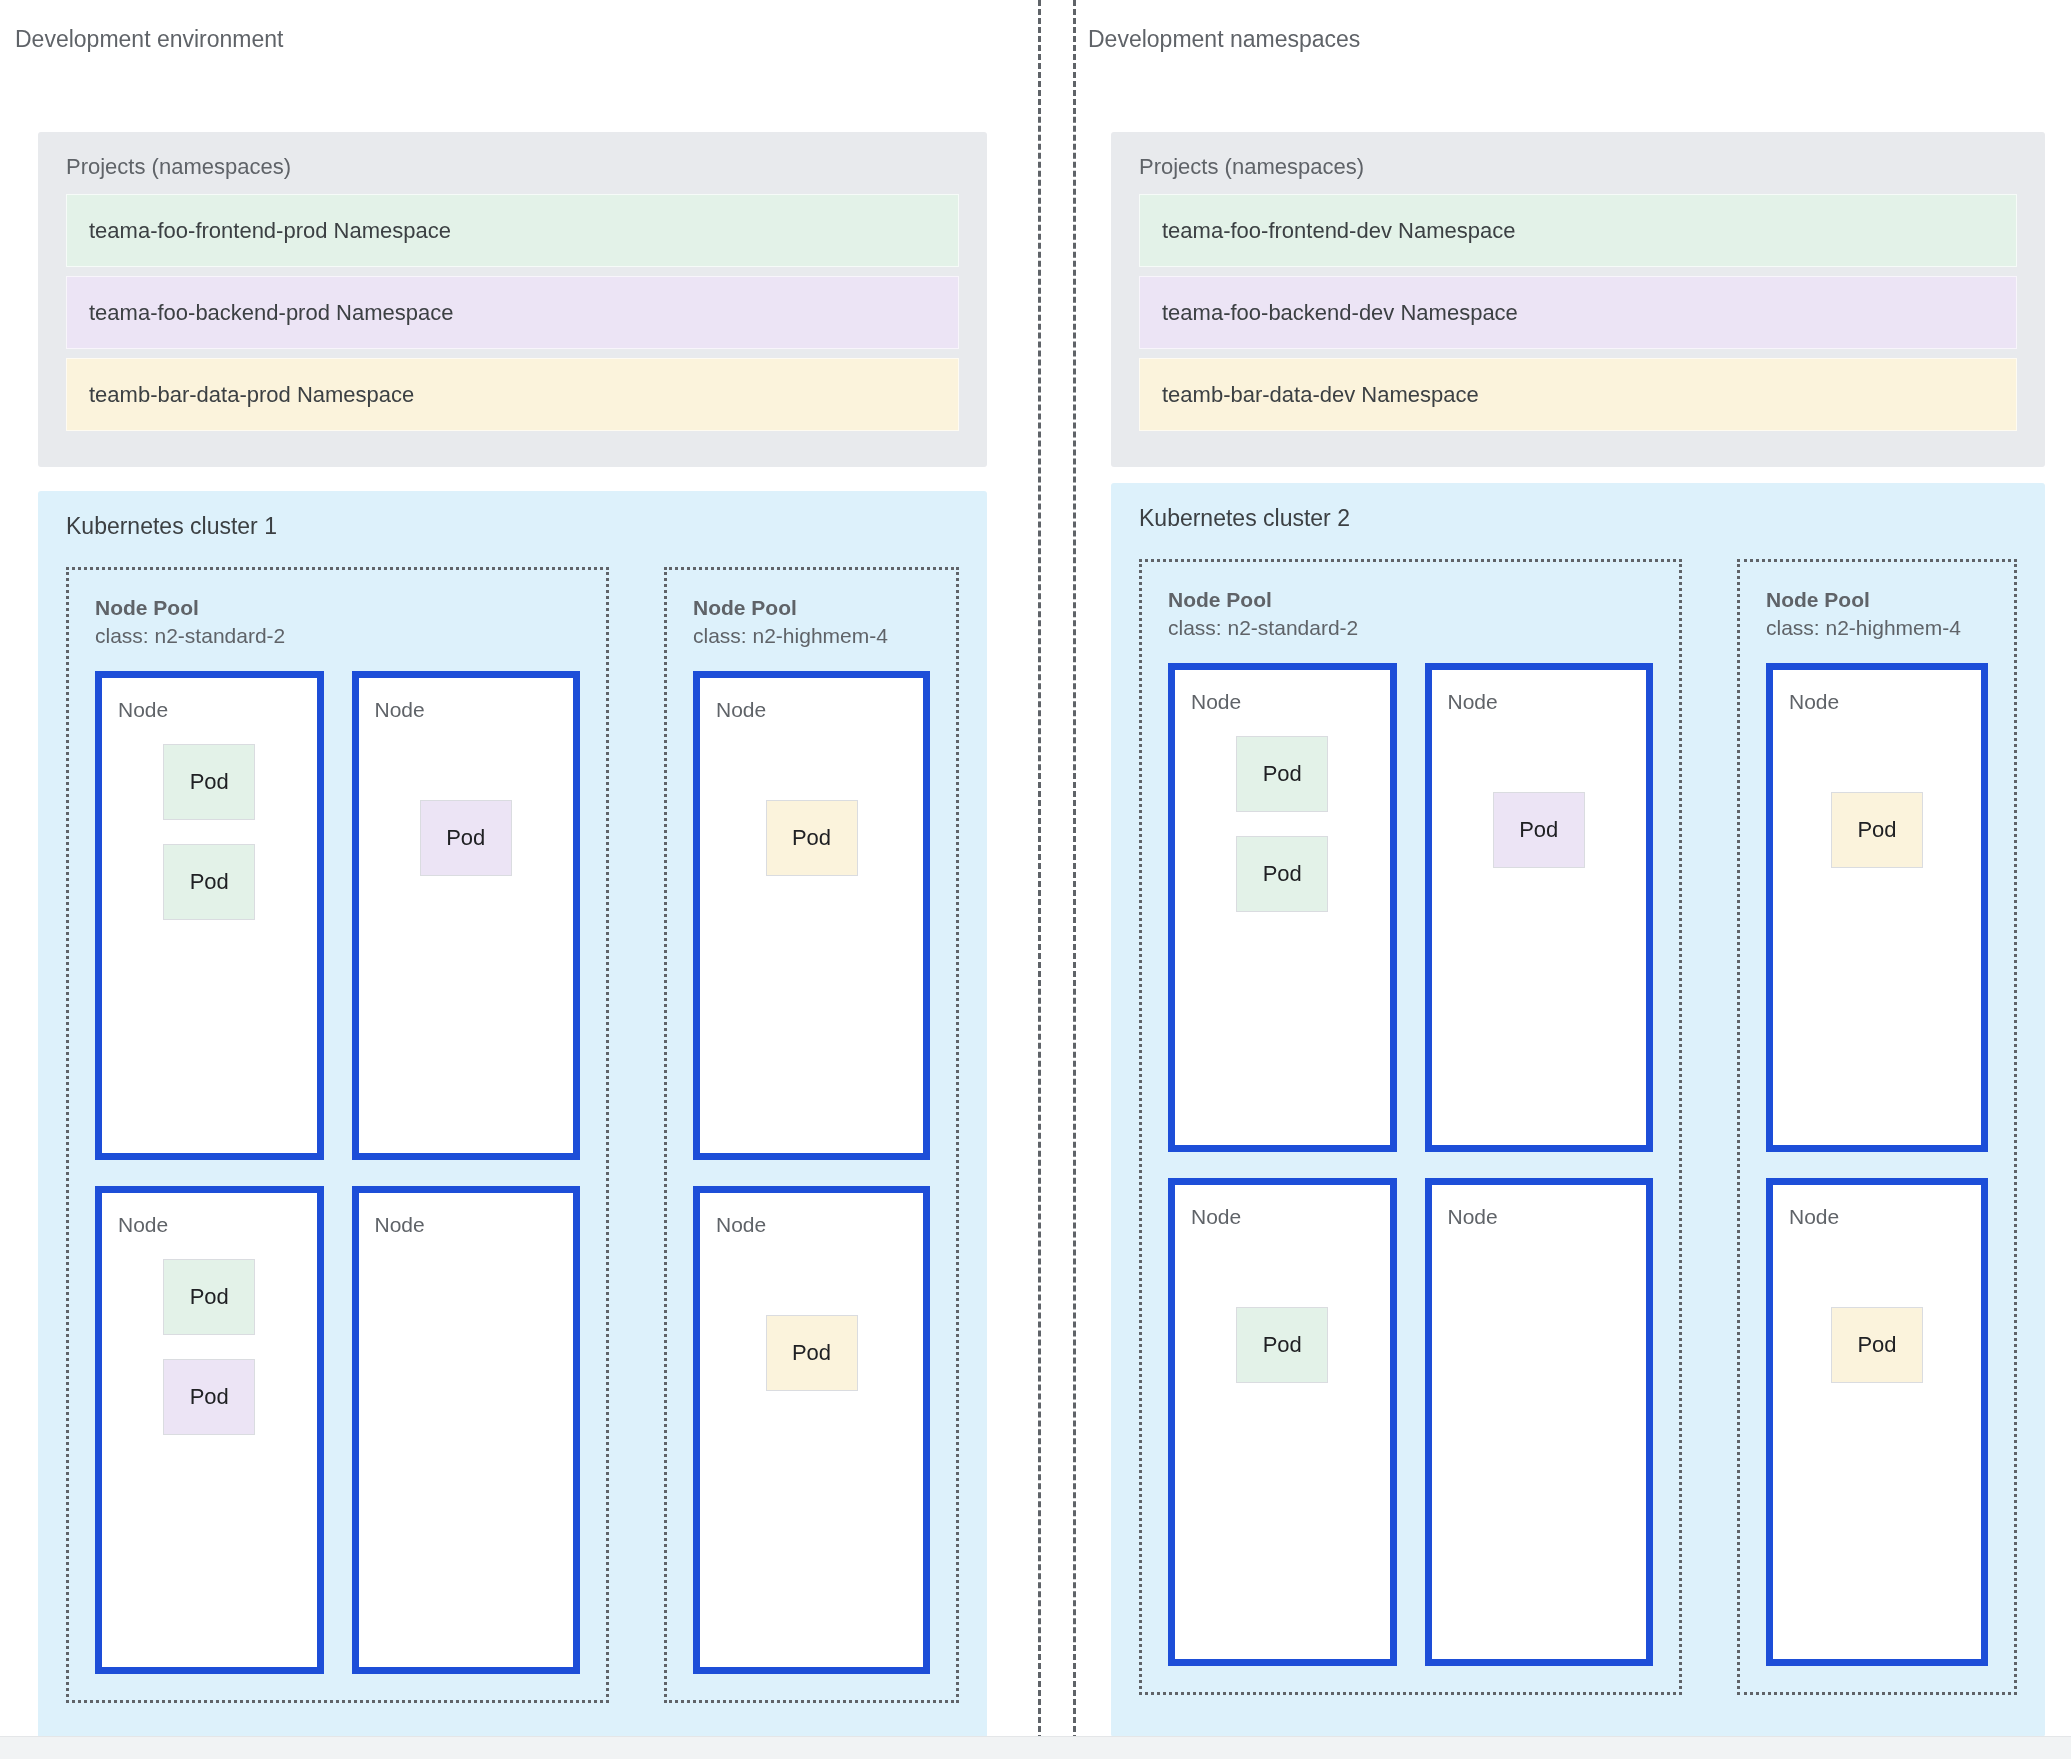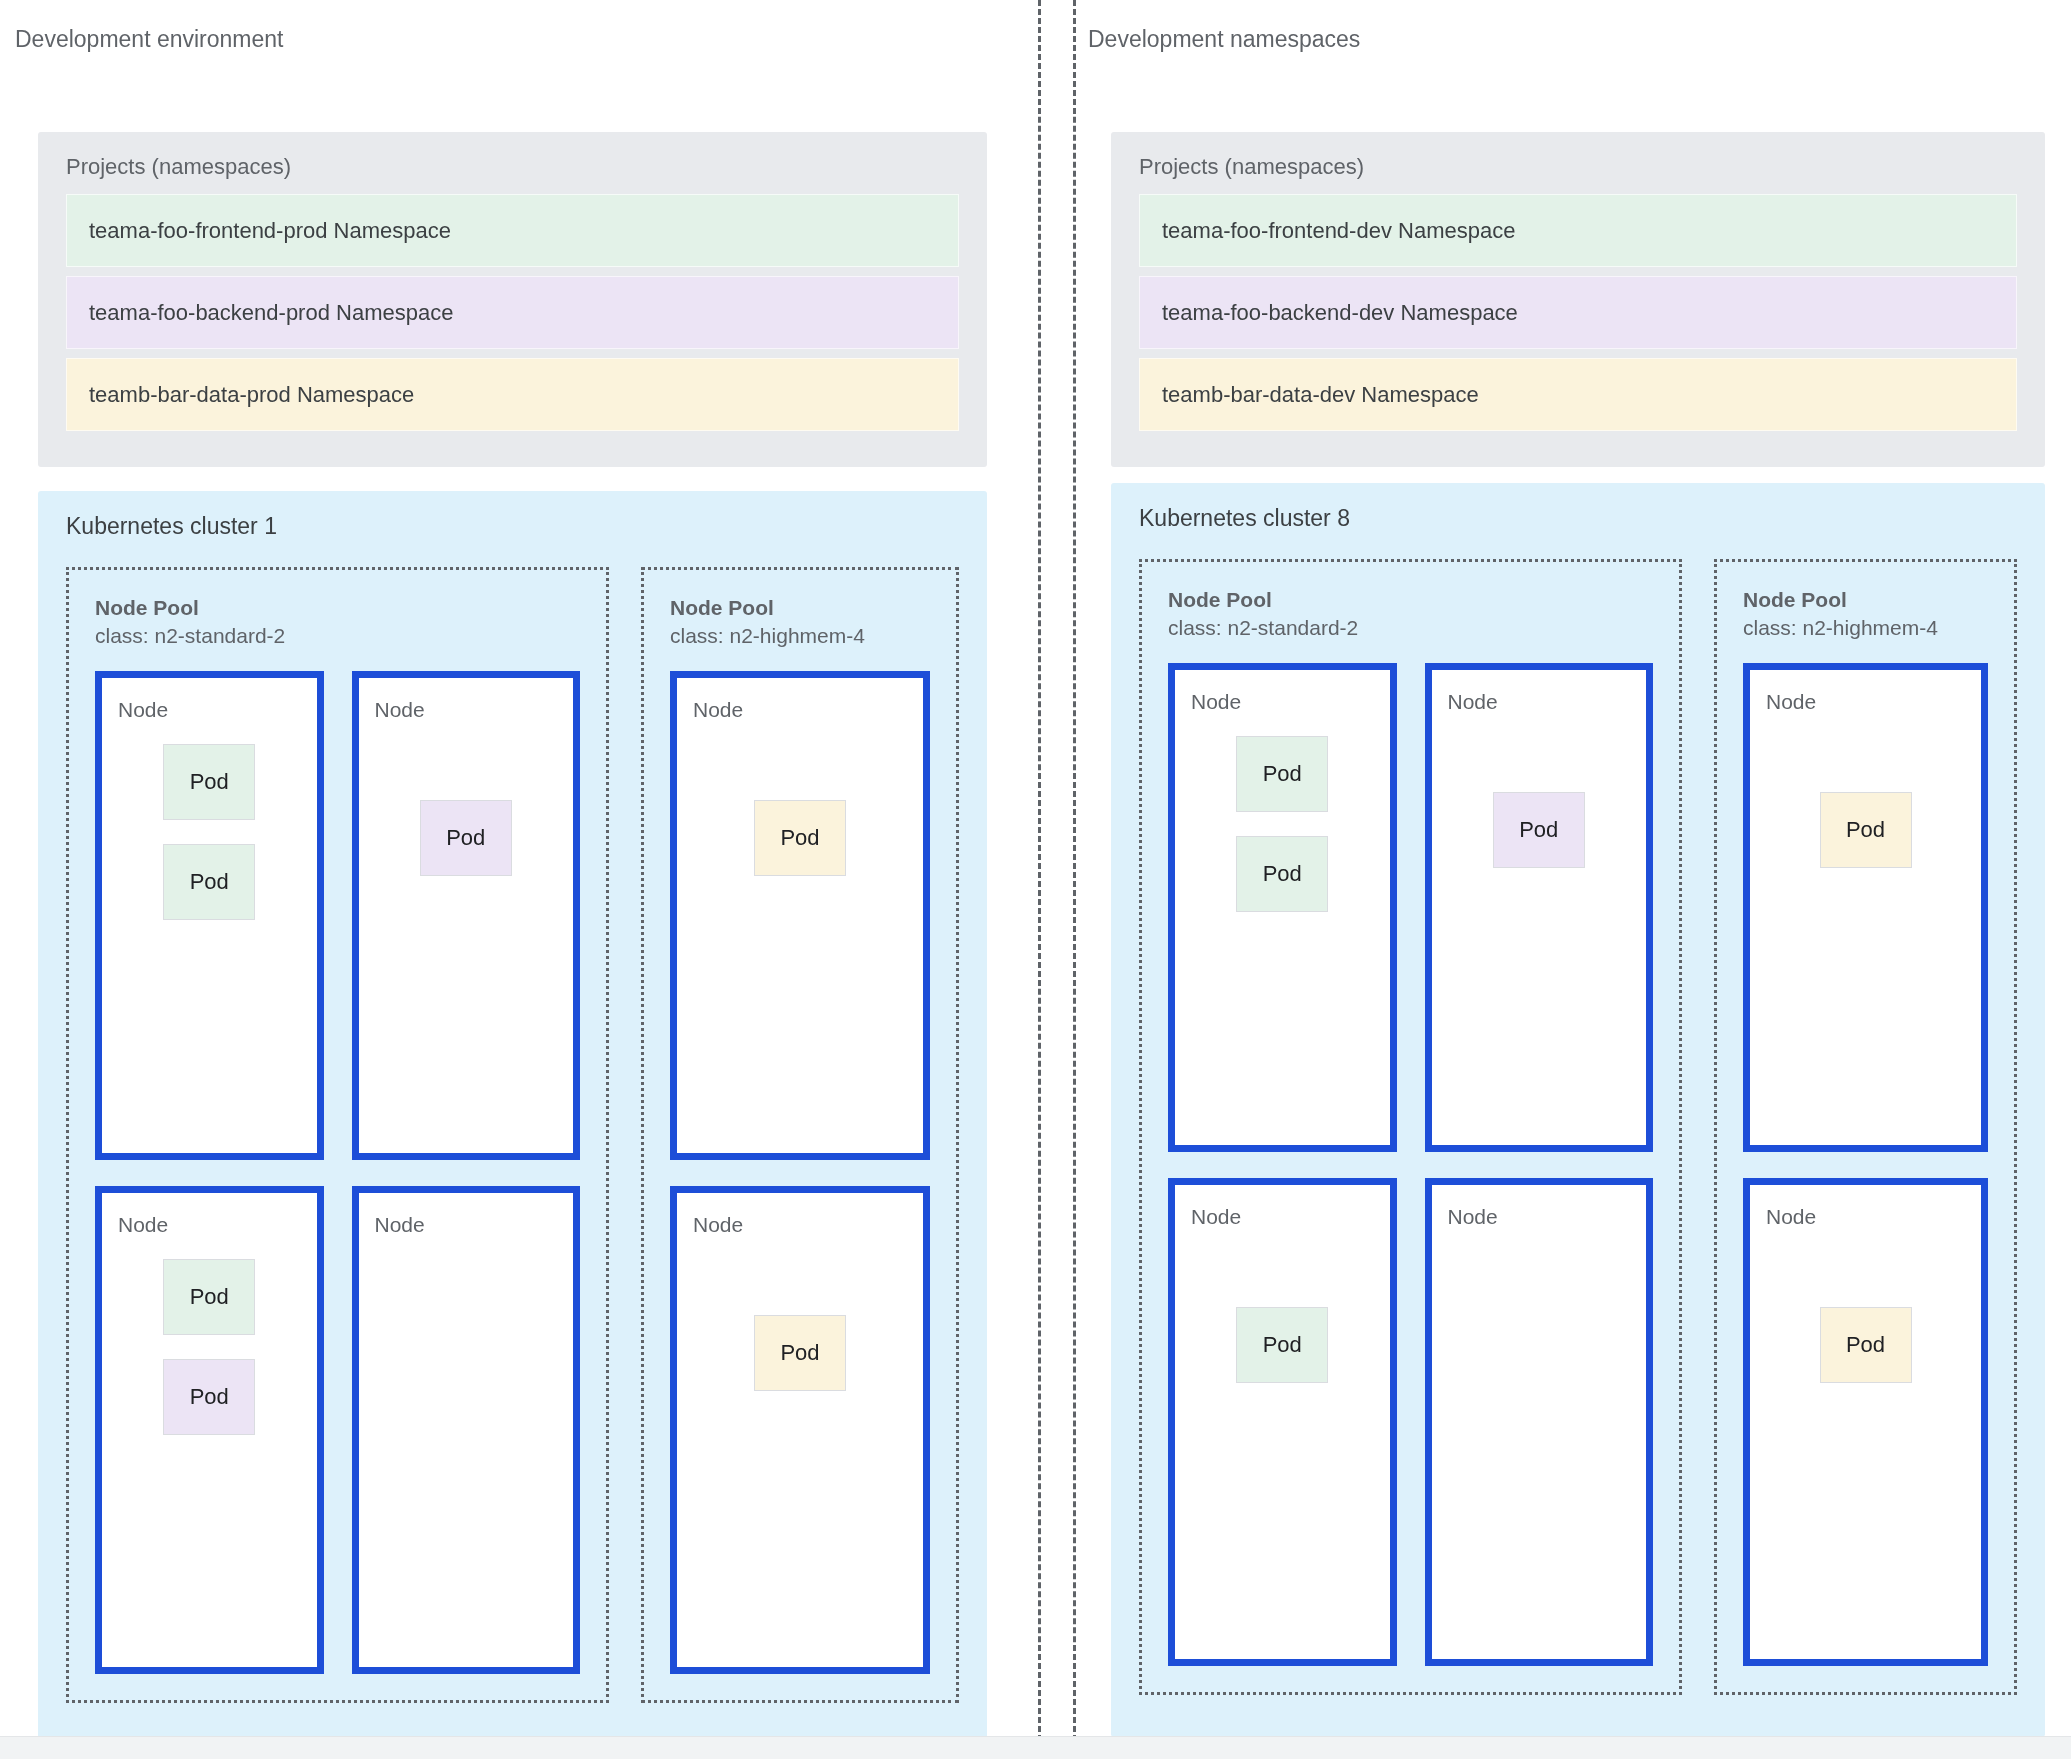--- a/index.html
+++ b/index.html
@@ -127,21 +127,21 @@
   }
 
   
   .pools {
     position: absolute;
     left: 28px;
     right: 28px;
     top: 76px;
     bottom: 42px;
     display: flex;
-    gap: 32px;
+    gap: 55px;
   }
   .node-pool {
     border: 3px dotted #5f6368;
     box-sizing: border-box;
     position: relative;
     padding: 0;
   }
   .node-pool.wide   { flex: 0 0 543px; }
   .node-pool.narrow { flex: 1 1 auto; }
 
@@ -309,21 +309,21 @@
     <div class="projects-panel">
       <div class="projects-title">Projects (namespaces)</div>
       <div class="ns-list">
         <div class="ns-row ns-green">teama-foo-frontend-dev Namespace</div>
         <div class="ns-row ns-purple">teama-foo-backend-dev Namespace</div>
         <div class="ns-row ns-yellow">teamb-bar-data-dev Namespace</div>
       </div>
     </div>
 
     <div class="cluster-panel">
-      <div class="cluster-title">Kubernetes cluster 8</div>
+      <div class="cluster-title">Kubernetes cluster 2</div>
 
       <div class="pools">
 
         <div class="node-pool wide">
           <div class="pool-head">
             <span class="pool-name">Node Pool</span>
             <span class="pool-class">class: n2-standard-2</span>
           </div>
           <div class="node-grid">
             <div class="node">

